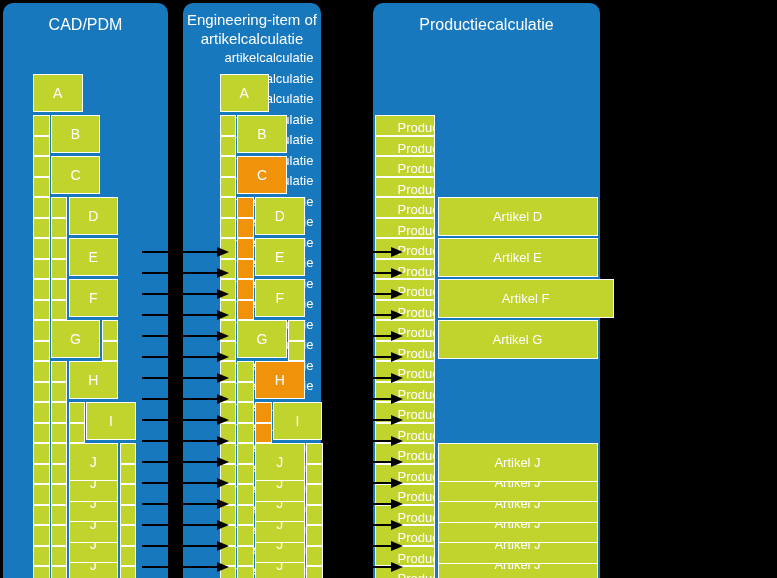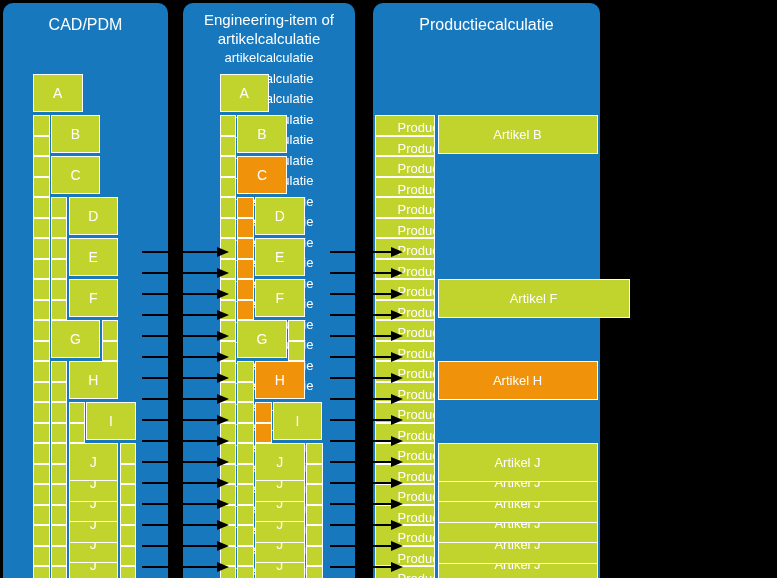--- a/index.html
+++ b/index.html
@@ -4,21 +4,21 @@
 <style>
   html,body{margin:0;padding:0;background:#000;}
   #stage{
     position:relative;width:777px;height:578px;overflow:hidden;background:#000;
     font-family:"Liberation Sans", sans-serif;
   }
   .panel{
     position:absolute;top:3px;height:575px;border-radius:10px 10px 0 0;
   }
   #panel-cad{left:3px;width:165px;}
-  #panel-eng{left:183px;width:172px;}
+  #panel-eng{left:183px;width:138px;}
   #panel-prod{left:373px;width:227px;}
   .panel-title{
     color:#fff;text-align:center;font-size:16px;line-height:20px;margin-top:12px;
   }
   #panel-eng .panel-title{margin-top:7px;font-size:15px;line-height:19px;}
   .rep-line{
     position:absolute;left:183px;width:172px;height:20px;color:#fff;
     font-size:13px;line-height:20px;text-align:center;z-index:1;white-space:nowrap;overflow:hidden;
   }
   .cell{position:absolute;box-sizing:border-box;border:1.3px solid #fff;z-index:5;}
@@ -232,23 +232,24 @@
     <div class="lcell" style="left: 374.5px; top: 381.5px; width: 60.5px; height: 20.5px; background: rgb(193, 211, 45);">Productiedossier</div>
     <div class="lcell" style="left: 374.5px; top: 402px; width: 60.5px; height: 20.5px; background: rgb(193, 211, 45);">Productiedossier</div>
     <div class="lcell" style="left: 374.5px; top: 422.5px; width: 60.5px; height: 20.5px; background: rgb(193, 211, 45);">Productiedossier</div>
     <div class="lcell" style="left: 374.5px; top: 443px; width: 60.5px; height: 20.5px; background: rgb(193, 211, 45);">Productiedossier</div>
     <div class="lcell" style="left: 374.5px; top: 463.5px; width: 60.5px; height: 20.5px; background: rgb(193, 211, 45);">Productiedossier</div>
     <div class="lcell" style="left: 374.5px; top: 484px; width: 60.5px; height: 20.5px; background: rgb(193, 211, 45);">Productiedossier</div>
     <div class="lcell" style="left: 374.5px; top: 504.5px; width: 60.5px; height: 20.5px; background: rgb(193, 211, 45);">Productiedossier</div>
     <div class="lcell" style="left: 374.5px; top: 525px; width: 60.5px; height: 20.5px; background: rgb(193, 211, 45);">Productiedossier</div>
     <div class="lcell" style="left: 374.5px; top: 545.5px; width: 60.5px; height: 20.5px; background: rgb(193, 211, 45);">Productiedossier</div>
     <div class="lcell" style="left: 374.5px; top: 566px; width: 60.5px; height: 20.5px; background: rgb(193, 211, 45);">Productiedossier</div>
-    <div class="prow" style="left: 437.5px; top: 115px; width: 160px; height: 38.5px; background: rgb(193, 211, 45); z-index: 20;">Artikel B</div>
-    <div class="prow" style="left: 437.5px; top: 279px; width: 192px; height: 38.5px; background: rgb(193, 211, 45); z-index: 20;">Artikel F</div>
-    <div class="prow" style="left: 437.5px; top: 361px; width: 160px; height: 38.5px; background: rgb(240, 146, 10); z-index: 20;">Artikel H</div>
+    <div class="prow" style="left: 437.5px; top: 197px; width: 160px; height: 38.5px; background: rgb(193, 211, 45); z-index: 20;">Artikel D</div>
+    <div class="prow" style="left: 437.5px; top: 238px; width: 160px; height: 38.5px; background: rgb(193, 211, 45); z-index: 20;">Artikel E</div>
+    <div class="prow" style="left: 437.5px; top: 279px; width: 176px; height: 38.5px; background: rgb(193, 211, 45); z-index: 20;">Artikel F</div>
+    <div class="prow" style="left: 437.5px; top: 320px; width: 160px; height: 38.5px; background: rgb(193, 211, 45); z-index: 20;">Artikel G</div>
     <div class="prow" style="left: 437.5px; top: 443px; width: 160px; height: 38.5px; background: rgb(193, 211, 45); z-index: 20;">Artikel J</div>
     <div class="prow" style="left: 437.5px; top: 463.5px; width: 160px; height: 38.5px; background: rgb(193, 211, 45); z-index: 19;">Artikel J</div>
     <div class="prow" style="left: 437.5px; top: 484px; width: 160px; height: 38.5px; background: rgb(193, 211, 45); z-index: 18;">Artikel J</div>
     <div class="prow" style="left: 437.5px; top: 504.5px; width: 160px; height: 38.5px; background: rgb(193, 211, 45); z-index: 17;">Artikel J</div>
     <div class="prow" style="left: 437.5px; top: 525px; width: 160px; height: 38.5px; background: rgb(193, 211, 45); z-index: 16;">Artikel J</div>
     <div class="prow" style="left: 437.5px; top: 545.5px; width: 160px; height: 38.5px; background: rgb(193, 211, 45); z-index: 15;">Artikel J</div>
     <div class="arrow-shaft" style="left: 142px; top: 250.6px; width: 76px; height: 2.8px; background: rgb(0, 0, 0); z-index: 60;"></div>
     <div class="arrow-head" style="left: 217px; top: 246.5px; width: 0px; height: 0px; z-index: 60;"></div>
     <div class="arrow-shaft" style="left: 142px; top: 271.6px; width: 76px; height: 2.8px; background: rgb(0, 0, 0); z-index: 60;"></div>
     <div class="arrow-head" style="left: 217px; top: 267.5px; width: 0px; height: 0px; z-index: 60;"></div>

